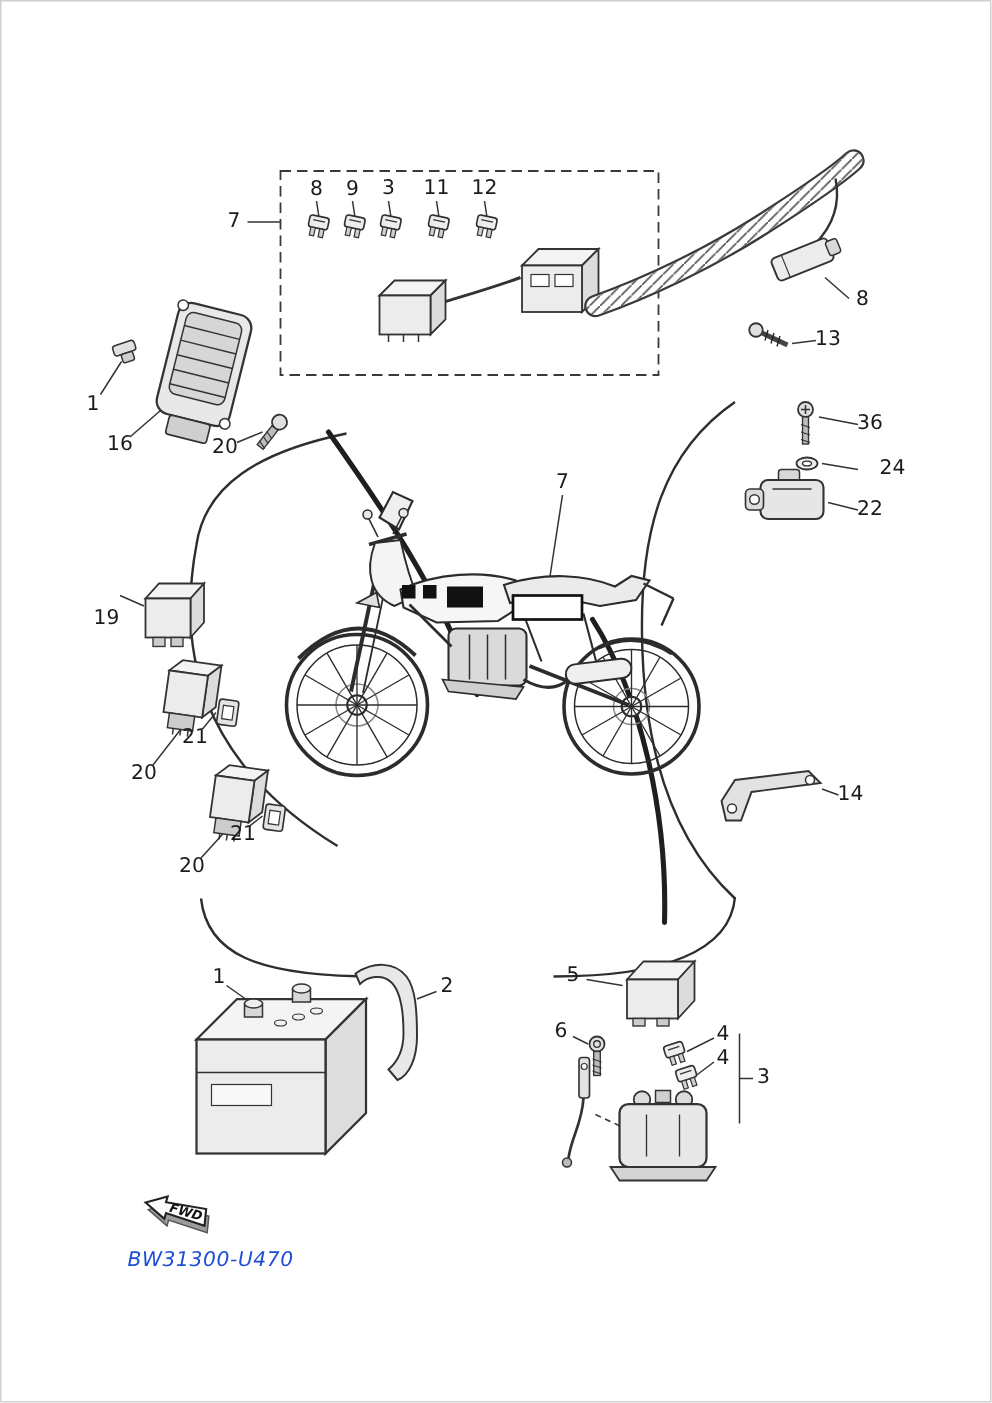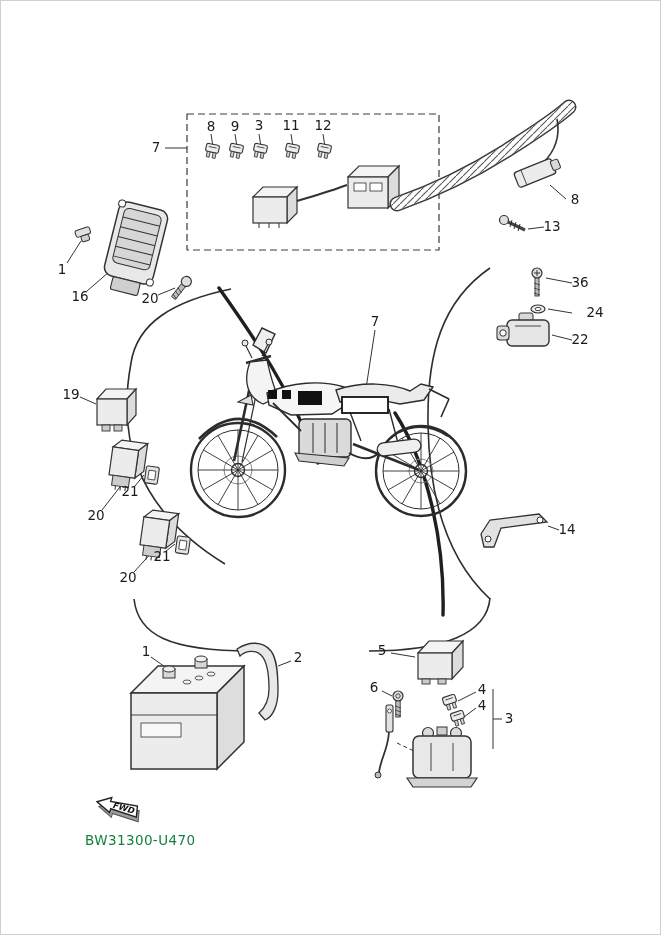--- a/index.html
+++ b/index.html
@@ -7,22 +7,23 @@
     position:relative;width:661px;height:935px;margin:0 auto;
     background:#ffffff;border:1px solid #cfcfcf;box-sizing:border-box;
     font-family:"DejaVu Sans", sans-serif;overflow:hidden;
   }
   svg.art{position:absolute;left:0;top:0;}
   .callout{
     position:absolute;transform:translate(-50%,-50%);
     font-size:13.5px;color:#1b1b1b;white-space:nowrap;line-height:1;
   }
   .drawing-number{
-    position:absolute;left:84px;top:831px;font-size:13.5px;color:#15803d;
+    position:absolute;left:84px;top:831px;font-size:13.5px;color:#1d4ed8;
     letter-spacing:.4px;
+    font-style:italic;
   }
 </style>
 </head>
 <body>
 
 <div class="page">
 
 <svg class="art" width="661" height="935" viewBox="0 0 661 935">
   <defs>
     <pattern id="hatch" width="7" height="7" patternUnits="userSpaceOnUse">
@@ -334,21 +335,21 @@
   <span class="callout" style="left:290px;top:125px">11</span>
   <span class="callout" style="left:322px;top:125px">12</span>
   <span class="callout" style="left:574px;top:199px">8</span>
   <span class="callout" style="left:551px;top:226px">13</span>
   <span class="callout" style="left:579px;top:282px">36</span>
   <span class="callout" style="left:594px;top:312px">24</span>
   <span class="callout" style="left:579px;top:339px">22</span>
   <span class="callout" style="left:61px;top:269px">1</span>
   <span class="callout" style="left:79px;top:296px">16</span>
   <span class="callout" style="left:149px;top:298px">20</span>
-  <span class="callout" style="left:70px;top:394px">19</span>
+  <span class="callout" style="left:70px;top:412px">19</span>
   <span class="callout" style="left:129px;top:491px">21</span>
   <span class="callout" style="left:95px;top:515px">20</span>
   <span class="callout" style="left:161px;top:556px">21</span>
   <span class="callout" style="left:127px;top:577px">20</span>
   <span class="callout" style="left:374px;top:321px">7</span>
   <span class="callout" style="left:566px;top:529px">14</span>
   <span class="callout" style="left:145px;top:651px">1</span>
   <span class="callout" style="left:297px;top:657px">2</span>
   <span class="callout" style="left:381px;top:650px">5</span>
   <span class="callout" style="left:373px;top:687px">6</span>

